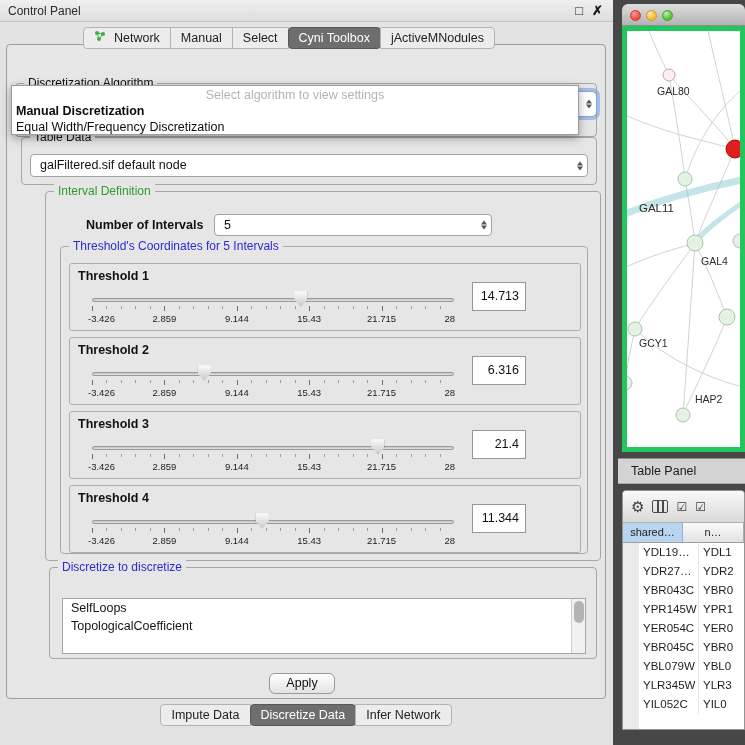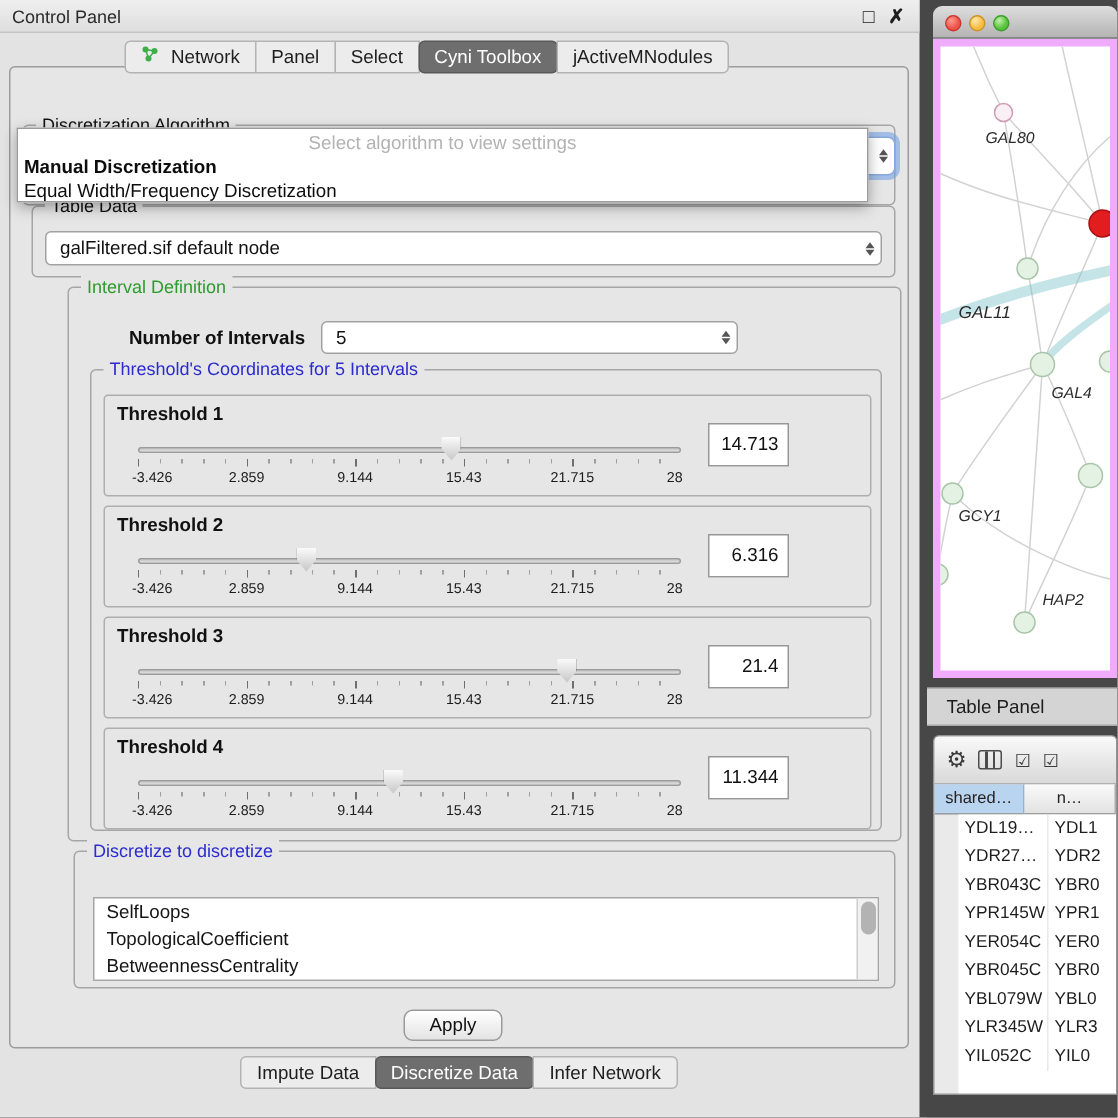--- a/index.html
+++ b/index.html
@@ -88,21 +88,21 @@
   #right-col { position:absolute; left:618px; top:0; width:127px; height:745px; background:#474747; }
 
   #net-window { position:absolute; left:4px; top:4px; width:123px; height:448px; border-radius:6px 6px 0 0; overflow:hidden; }
   .net-titlebar { position:absolute; left:0; top:0; width:100%; height:22px;
     background:linear-gradient(#dedede,#b3b3b3); border-bottom:1px solid #8f8f8f; }
   .lights { position:absolute; left:8px; top:5.5px; display:flex; gap:5px; }
   .light { width:11px; height:11px; border-radius:50%; }
   .light.red { background:radial-gradient(circle at 35% 30%, #ff9a90, #ee5449 60%); border:1px solid #c9372c; }
   .light.yellow { background:radial-gradient(circle at 35% 30%, #ffe9a8, #f6bb43 60%); border:1px solid #cf9325; }
   .light.green { background:radial-gradient(circle at 35% 30%, #c1f0a8, #58c33d 60%); border:1px solid #3b9e27; }
-  .net-frame { position:absolute; left:0; top:22px; width:100%; height:426px; background:#f0abfc; padding:5px;font-style:italic; }
+  .net-frame { position:absolute; left:0; top:22px; width:100%; height:426px; background:#22c55e; padding:5px; }
   .net-canvas { width:113px; height:416px; background:#fff; position:relative; overflow:hidden; }
 
   #table-panel-bar { position:absolute; left:0; top:458px; width:127px; height:26px;
     background:#d4d4d4; border-top:1px solid #8c8c8c; border-bottom:1px solid #a8a8a8;
     font-size:12.5px; color:#1c1c1c; line-height:25px; padding-left:13px; }
 
   #table-window { position:absolute; left:4px; top:490px; width:123px; height:240px;
     background:#eaeaea; border:1px solid #949494; border-radius:4px 4px 0 0; overflow:hidden; }
   .tbl-toolbar { position:absolute; left:0; top:0; width:100%; height:32px;
     background:linear-gradient(#f9f9f9,#d9d9d9); border-bottom:1px solid #b0b0b0;
@@ -140,21 +140,21 @@
         <svg width="12" height="12" viewBox="0 0 12 12">
           <path d="M3 3 L9 4 L5 9 Z" stroke="#3fae49" fill="none" stroke-width="1"></path>
           <circle cx="3" cy="3" r="2" fill="#3fae49"></circle>
           <circle cx="9" cy="4" r="2" fill="#3fae49"></circle>
           <circle cx="5" cy="9" r="2" fill="#3fae49"></circle>
         </svg>
       </span>
       <span>Network</span>
     </div>
     <div class="tab">
-      <span>Panel</span>
+      <span>Manual</span>
     </div>
     <div class="tab">
       <span>Select</span>
     </div>
     <div class="tab selected">
       <span>Cyni Toolbox</span>
     </div>
     <div class="tab">
       <span>jActiveMNodules</span>
     </div>
@@ -269,21 +269,20 @@
         </div>
       </div>
     </div>
 
     <div class="group" style="left:42px; top:522px; width:548px; height:92px;">
       <span class="gtitle blue">Discretize to discretize</span>
       <span style="position:absolute; left:12px; top:10px; font-size:12.5px; font-weight:bold; color:#111;margin-top:24px;">Numerical Attributes</span>
       <div class="attr-list">
         <div class="item">SelfLoops</div>
         <div class="item">TopologicalCoefficient</div>
-        <div class="item">BetweennessCentrality</div>
         <div class="vscroll">
           <div class="vthumb"></div>
         </div>
       </div>
     </div>
 
     <div id="apply-btn">Apply</div>
   </div>
 
   <div class="bottom-tabs">

